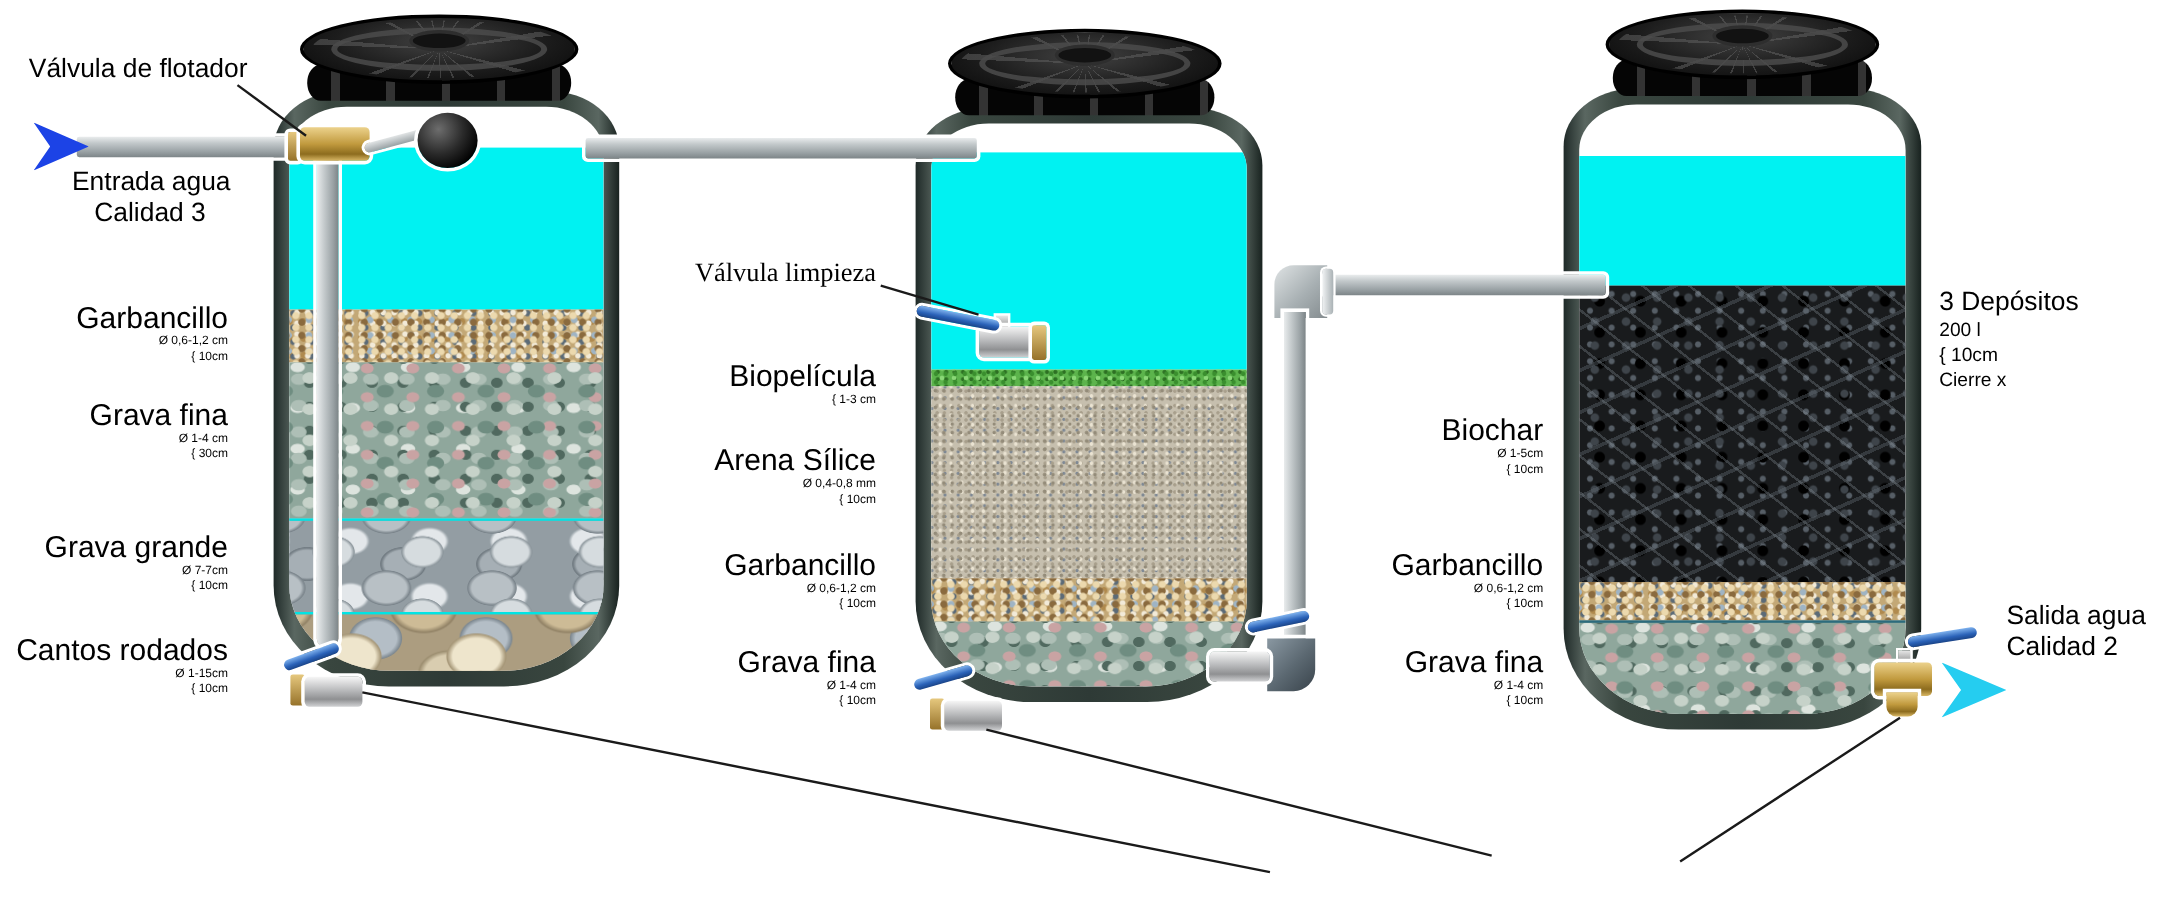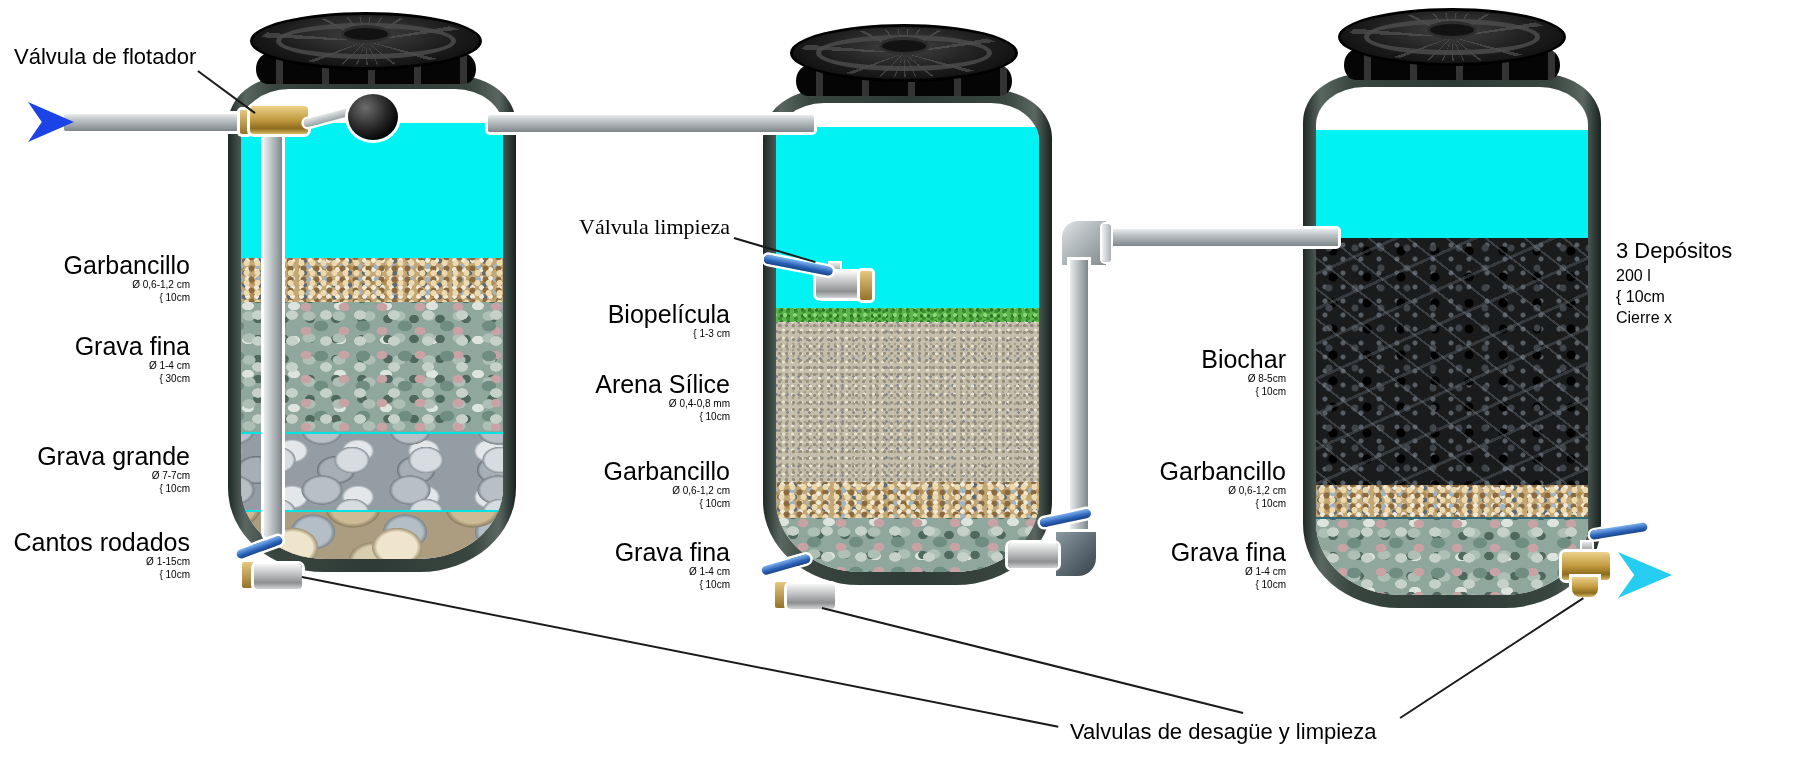--- a/index.html
+++ b/index.html
@@ -103,21 +103,21 @@
     background:linear-gradient(180deg,#7fb2ee,#2a62b8 60%,#1a4488);box-shadow:0 0 0 2.5px #fff;}
   .valve-stem{position:absolute;z-index:5;width:10px;height:11px;background:linear-gradient(#e8e8e8,#8a8a8a);box-shadow:0 0 0 2px #fff;}
   .float-arm{position:absolute;z-index:5;height:8px;border-radius:4px;transform-origin:left center;
     background:linear-gradient(#e2e5e6,#99a1a4);box-shadow:0 0 0 2.5px #fff;}
   .float-ball{position:absolute;z-index:5;border-radius:50%;
     background:radial-gradient(circle at 35% 30%,#6d6d6d,#2a2a2a 45%,#000 78%);box-shadow:0 0 0 3px #fff;}
 
   
   .leader{position:absolute;z-index:7;height:1.6px;background:#1a1a1a;transform-origin:left center;}
   .arrow{position:absolute;z-index:6;clip-path:polygon(0 0,100% 50%,0 100%,30% 50%);}
-  .lbl{position:absolute;z-index:8;white-space:nowrap;}
+  .lbl{position:absolute;z-index:8;white-space:nowrap;margin-left:10px;}
   .lbl .big{font-size:22px;line-height:1.2;}
   .lbl.center{text-align:center;}
   .lbl.right{text-align:right;}
   .layer-label{position:absolute;z-index:8;text-align:right;white-space:nowrap;}
   .layer-label .name{font-size:25px;line-height:1.12;}
   .layer-label .meta{font-size:10px;line-height:1.28;}
   .note{position:absolute;z-index:8;white-space:nowrap;}
   .note .n1{font-size:22px;line-height:1.25;}
   .note .n2{font-size:16px;line-height:1.32;}
 </style>
@@ -217,20 +217,24 @@
   <div class="leader" style="left:198px;top:70px;width:71px;transform:rotate(36.4deg);"></div>
   <div class="leader" style="left:734px;top:237px;width:85px;transform:rotate(16.5deg);"></div>
   <div class="leader" style="left:302px;top:576px;width:771px;transform:rotate(11.2deg);"></div>
   <div class="leader" style="left:822px;top:607px;width:434px;transform:rotate(14deg);"></div>
   <div class="leader" style="left:1400px;top:717px;width:219px;transform:rotate(-33.2deg);"></div>
 
   <div class="lbl" style="left:14px;top:44px;">
     <div class="big">Válvula de flotador</div>
   </div>
 
+  <div class="lbl center" style="left:50px;top:138px;width:130px;">
+    <div class="big">Entrada agua</div>
+    <div class="big">Calidad 3</div>
+  </div>
 
   <div class="layer-label" style="right:1609px;top:251px;">
     <div class="name">Garbancillo</div>
     <div class="meta">Ø 0,6-1,2 cm</div>
     <div class="meta">{ 10cm</div>
   </div>
   <div class="layer-label" style="right:1609px;top:332px;">
     <div class="name">Grava fina</div>
     <div class="meta">Ø 1-4 cm</div>
     <div class="meta">{ 30cm</div>
@@ -265,39 +269,40 @@
     <div class="meta">{ 10cm</div>
   </div>
   <div class="layer-label" style="right:1069px;top:538px;">
     <div class="name">Grava fina</div>
     <div class="meta">Ø 1-4 cm</div>
     <div class="meta">{ 10cm</div>
   </div>
 
   <div class="layer-label" style="right:513px;top:345px;">
     <div class="name">Biochar</div>
-    <div class="meta">Ø 8-5cm</div>
+    <div class="meta">Ø 1-5cm</div>
     <div class="meta">{ 10cm</div>
   </div>
   <div class="layer-label" style="right:513px;top:457px;">
     <div class="name">Garbancillo</div>
     <div class="meta">Ø 0,6-1,2 cm</div>
     <div class="meta">{ 10cm</div>
   </div>
   <div class="layer-label" style="right:513px;top:538px;">
     <div class="name">Grava fina</div>
     <div class="meta">Ø 1-4 cm</div>
     <div class="meta">{ 10cm</div>
   </div>
 
   <div class="note" style="left:1616px;top:237px;">
     <div class="n1">3 Depósitos</div>
     <div class="n2">200 l</div>
     <div class="n2">{ 10cm</div>
     <div class="n2">Cierre x</div>
   </div>
 
-
-  <div class="lbl" style="left:1070px;top:719px;">
-    <div class="big">Valvulas de  desagüe y limpieza</div>
-  </div>
+  <div class="lbl" style="left:1662px;top:500px;">
+    <div class="big">Salida agua</div>
+    <div class="big">Calidad 2</div>
+  </div>
+
 
 </div>
 
 </body></html>

